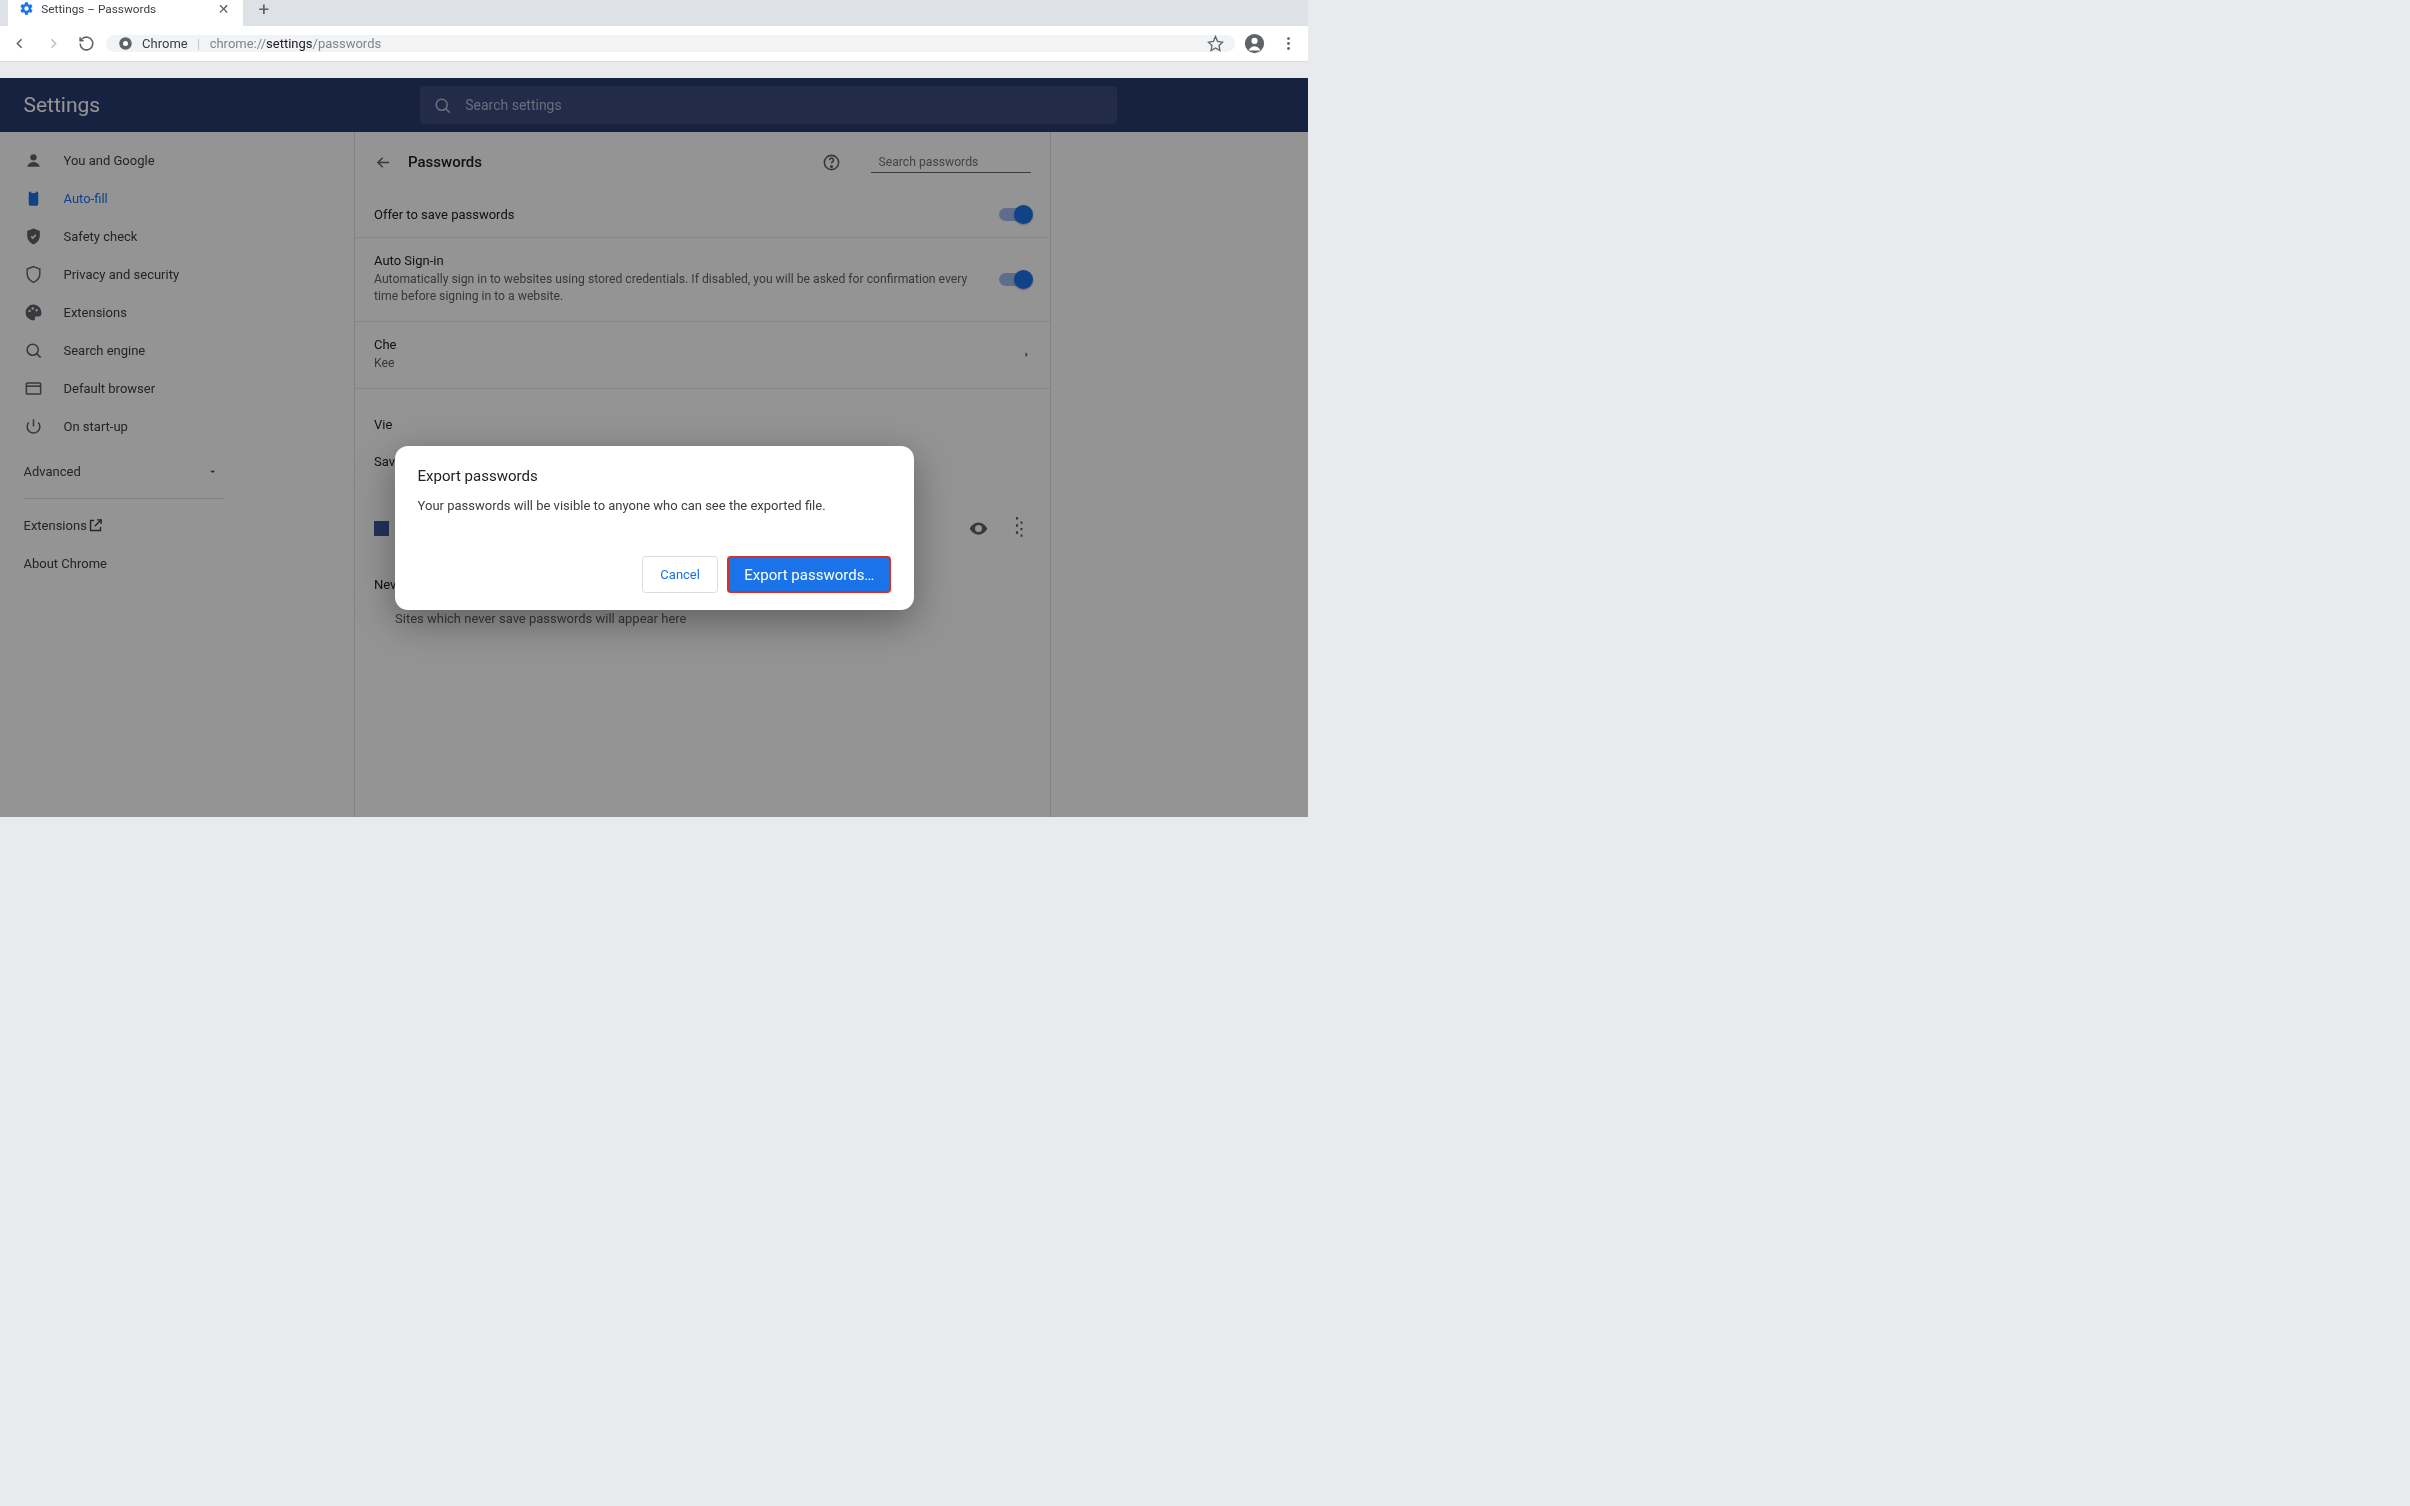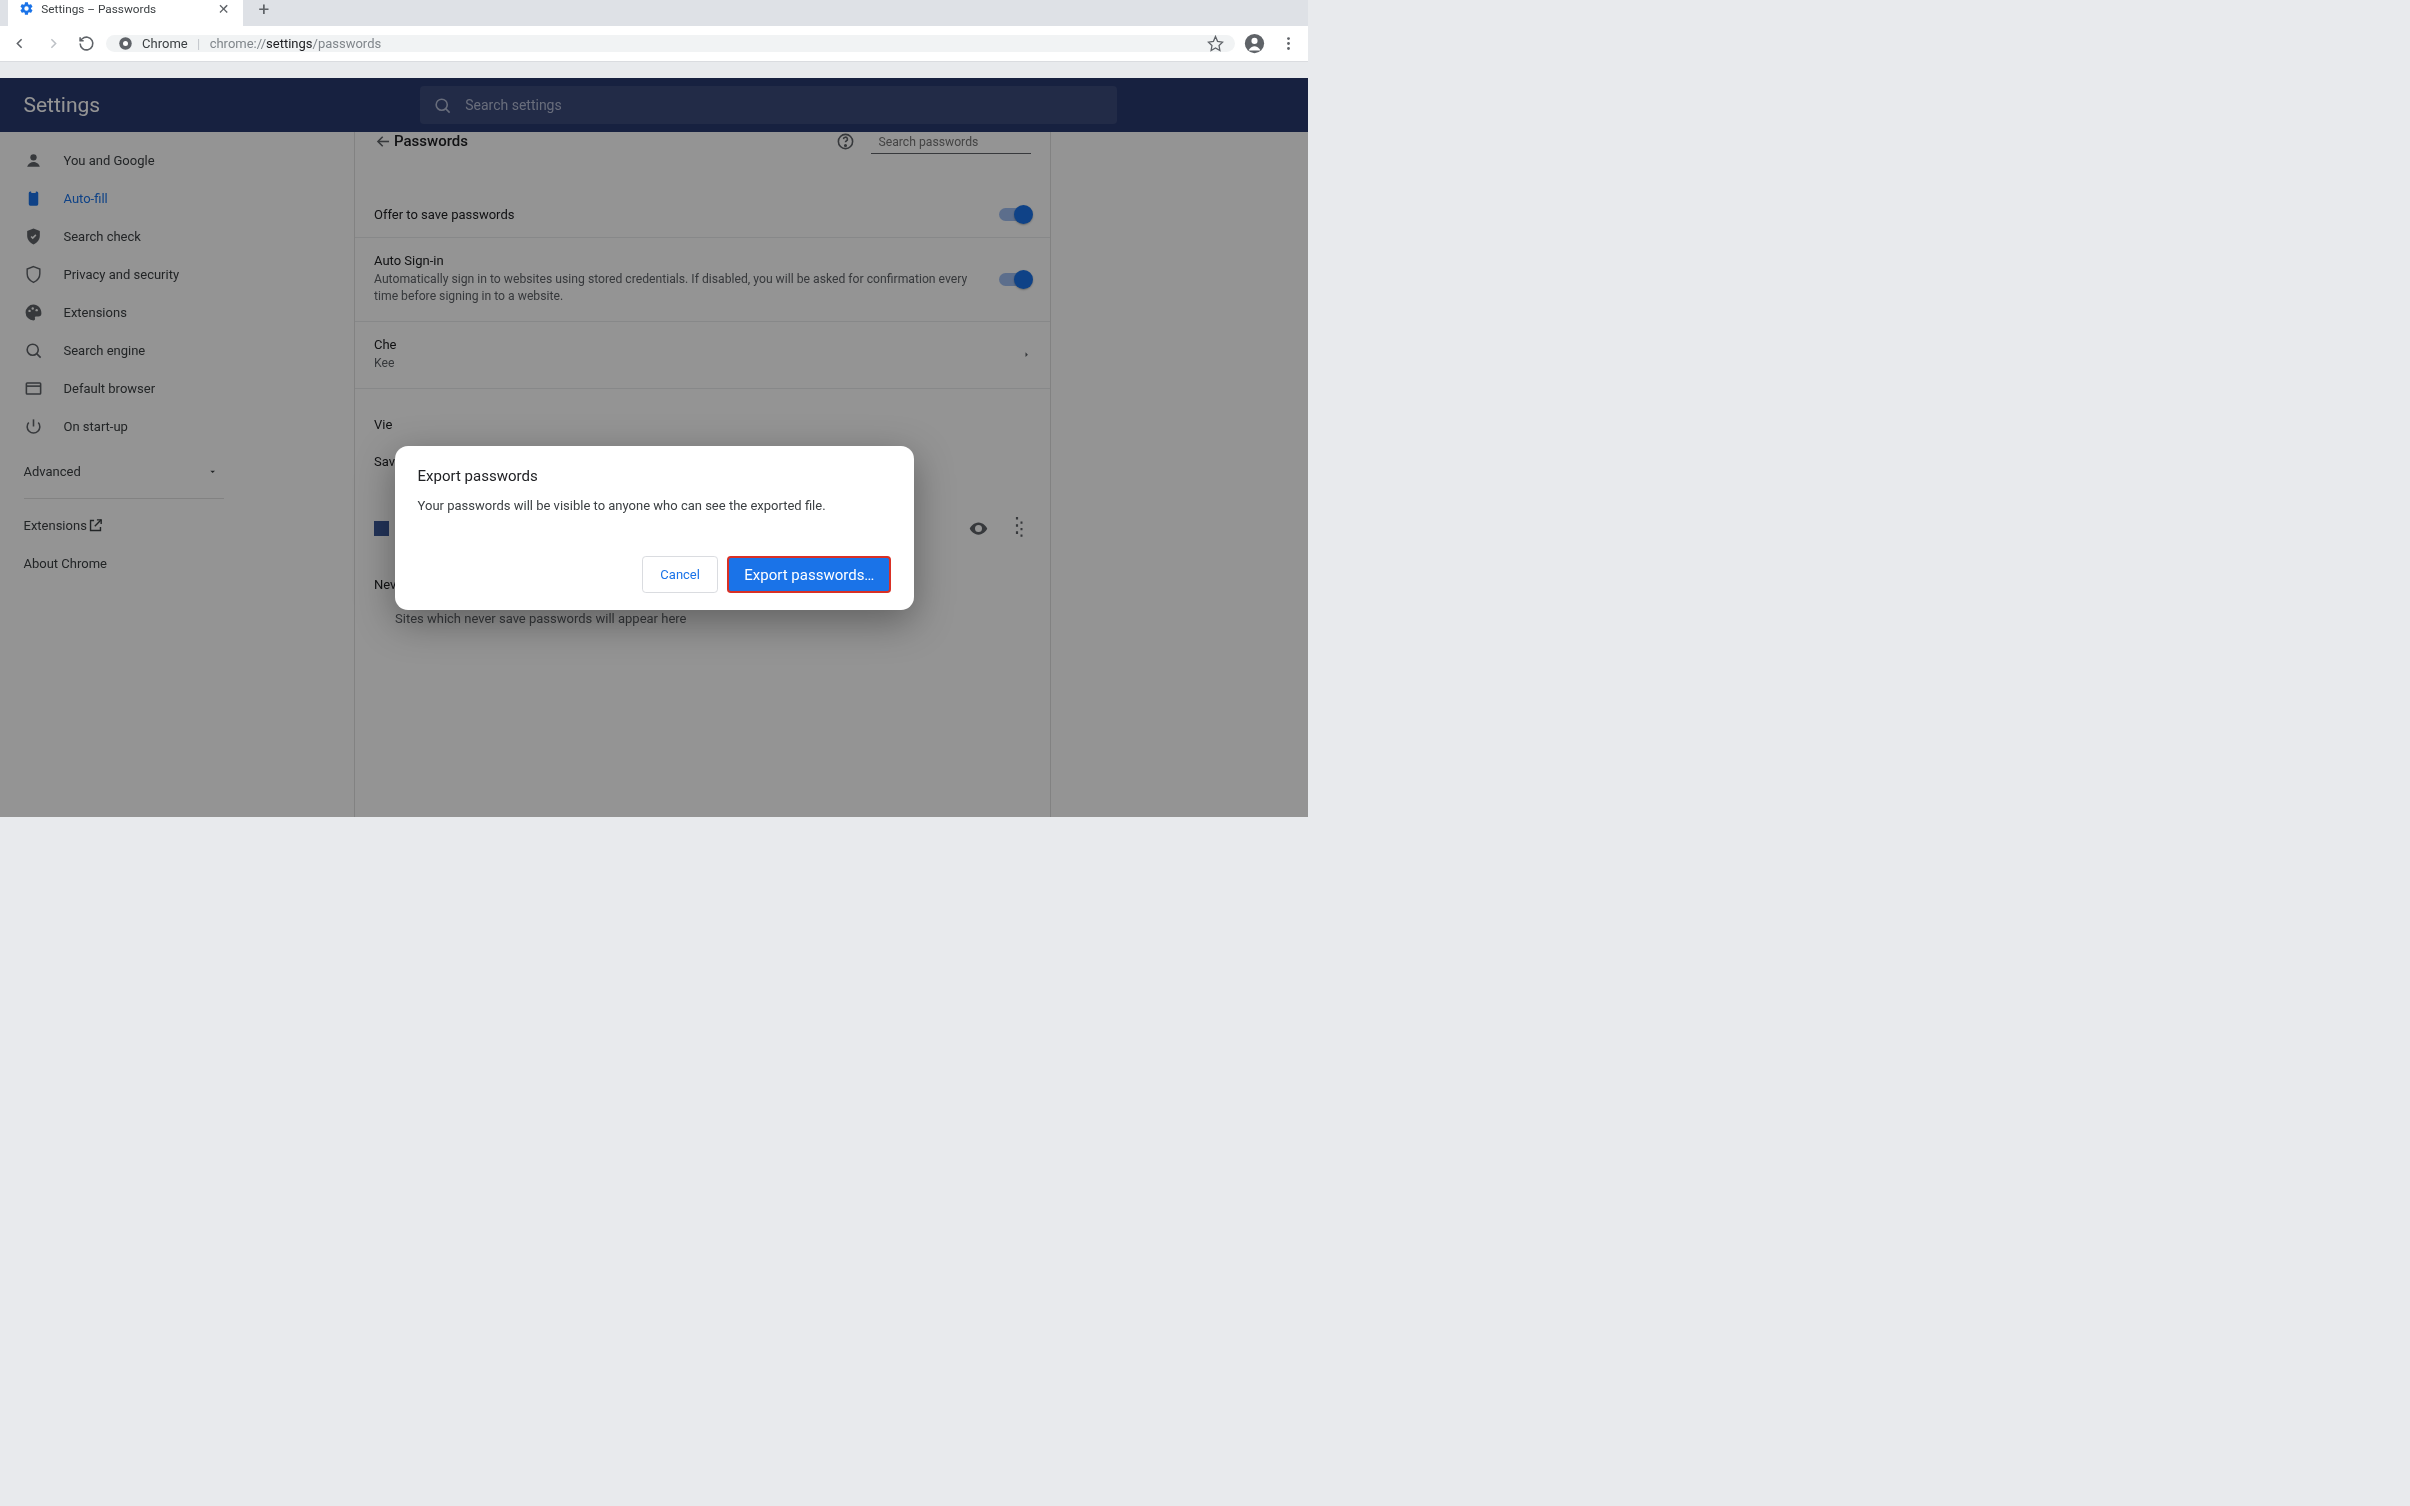--- a/index.html
+++ b/index.html
@@ -42,21 +42,21 @@
 .side-item.active { color:#1a73e8; }
 .side-item.active svg { color:#1a73e8; }
 .side-adv { height:38px; display:flex; align-items:center; padding-left:23.5px; font-size:13px; color:#3c4043; cursor:pointer; justify-content:space-between; padding-right:22.6px; margin-top:7.5px; }
 .side-sep { height:0.9px; background:#e0e0e0; margin: 7.5px 17px 7.5px 23.5px; }
 .side-ext { height:38px; display:flex; align-items:center; padding-left:23.5px; font-size:13px; color:#3c4043; justify-content:flex-start; padding-right:19px; }
 .side-plain { height:38px; display:flex; align-items:center; padding-left:23.5px; font-size:13px; color:#3c4043; }
 
 
 .mainwrap { flex:1; display:flex; justify-content:flex-start; }
 .main { border-left:0.9px solid #e0e0e0; border-right:0.9px solid #e0e0e0; width:697px; margin-left:113px; }
-.main-header { height:60px; display:flex; align-items:flex-start; padding:0 19px; gap:1px; }
+.main-header { height:60px; display:flex; align-items:center; padding:0 19px; gap:15px; }
 .main-header .back { width:19px; height:19px; color:#5f6368; }
 .main-header .title { font-size:15px; color:#202124; font-weight:500; }
 .main-header .spacer { flex:1; }
 .main-header .help { color:#5f6368; }
 .pw-search { display:flex; align-items:center; gap:7.5px; border-bottom:0.9px solid #5f6368; padding:1.9px 0; width:160px; margin-left:15px; }
 .pw-search input { border:none; outline:none; font-size:12.2px; flex:1; background:none; }
 .pw-search svg { color:#5f6368; width:17px; height:17px; }
 
 .setting-row { padding: 15px 19px; border-bottom:0.9px solid #e8eaed; display:flex; align-items:center; gap:15px; }
 .setting-row .txt { flex:1; }
@@ -187,21 +187,21 @@
             <rect x="6" y="3" width="12" height="18" rx="2"></rect>
             <rect x="9" y="1" width="6" height="4" rx="1" fill="#fff"></rect>
           </svg>
         <span>Auto-fill</span>
       </div>
       <div class="side-item">
         <svg viewBox="0 0 24 24" fill="currentColor">
             <path d="M12 2l8 3v6c0 5-3.5 9-8 11-4.5-2-8-6-8-11V5z"></path>
             <path d="M9 12l2 2 4-4" stroke="#fff" stroke-width="2" fill="none"></path>
           </svg>
-        <span>Search check</span>
+        <span>Safety check</span>
       </div>
       <div class="side-item">
         <svg viewBox="0 0 24 24" fill="none" stroke="currentColor" stroke-width="1.8">
             <path d="M12 2l8 3v6c0 5-3.5 9-8 11-4.5-2-8-6-8-11V5z"></path>
           </svg>
         <span>Privacy and security</span>
       </div>
       <div class="side-item">
         <svg viewBox="0 0 24 24" fill="currentColor">
             <path d="M12 2a10 10 0 0 0 0 20c1 0 2-.8 2-2 0-.6-.3-1-.3-1.6 0-1 .8-1.4 1.8-1.4H18a4 4 0 0 0 4-4C22 6.5 17.5 2 12 2z"></path>

